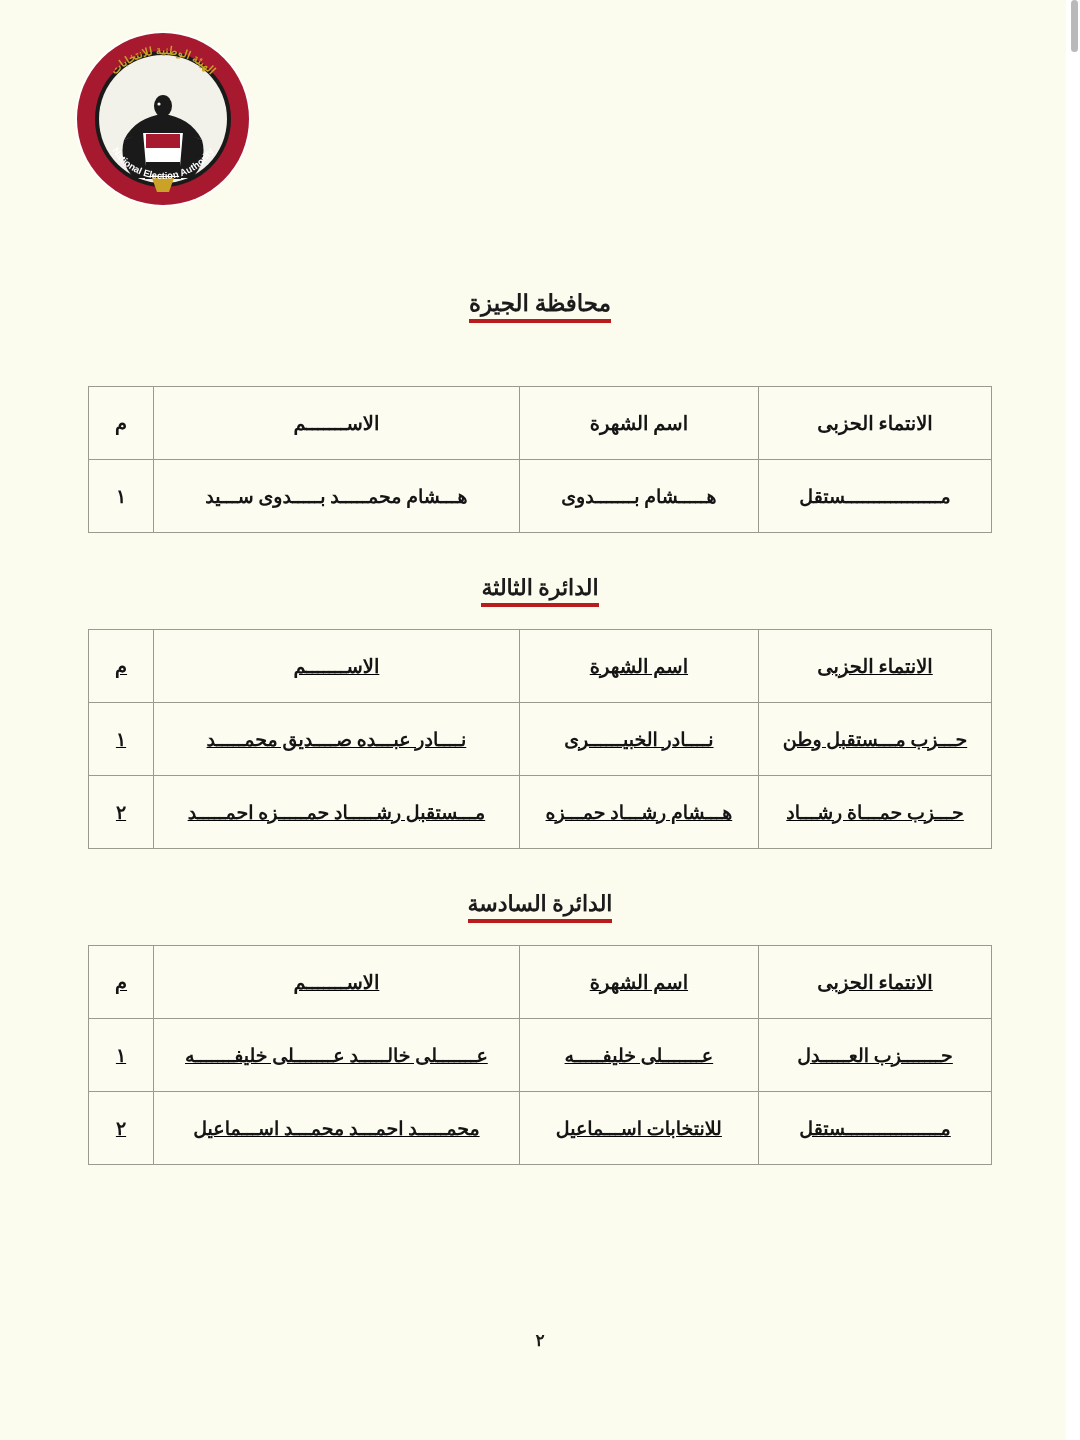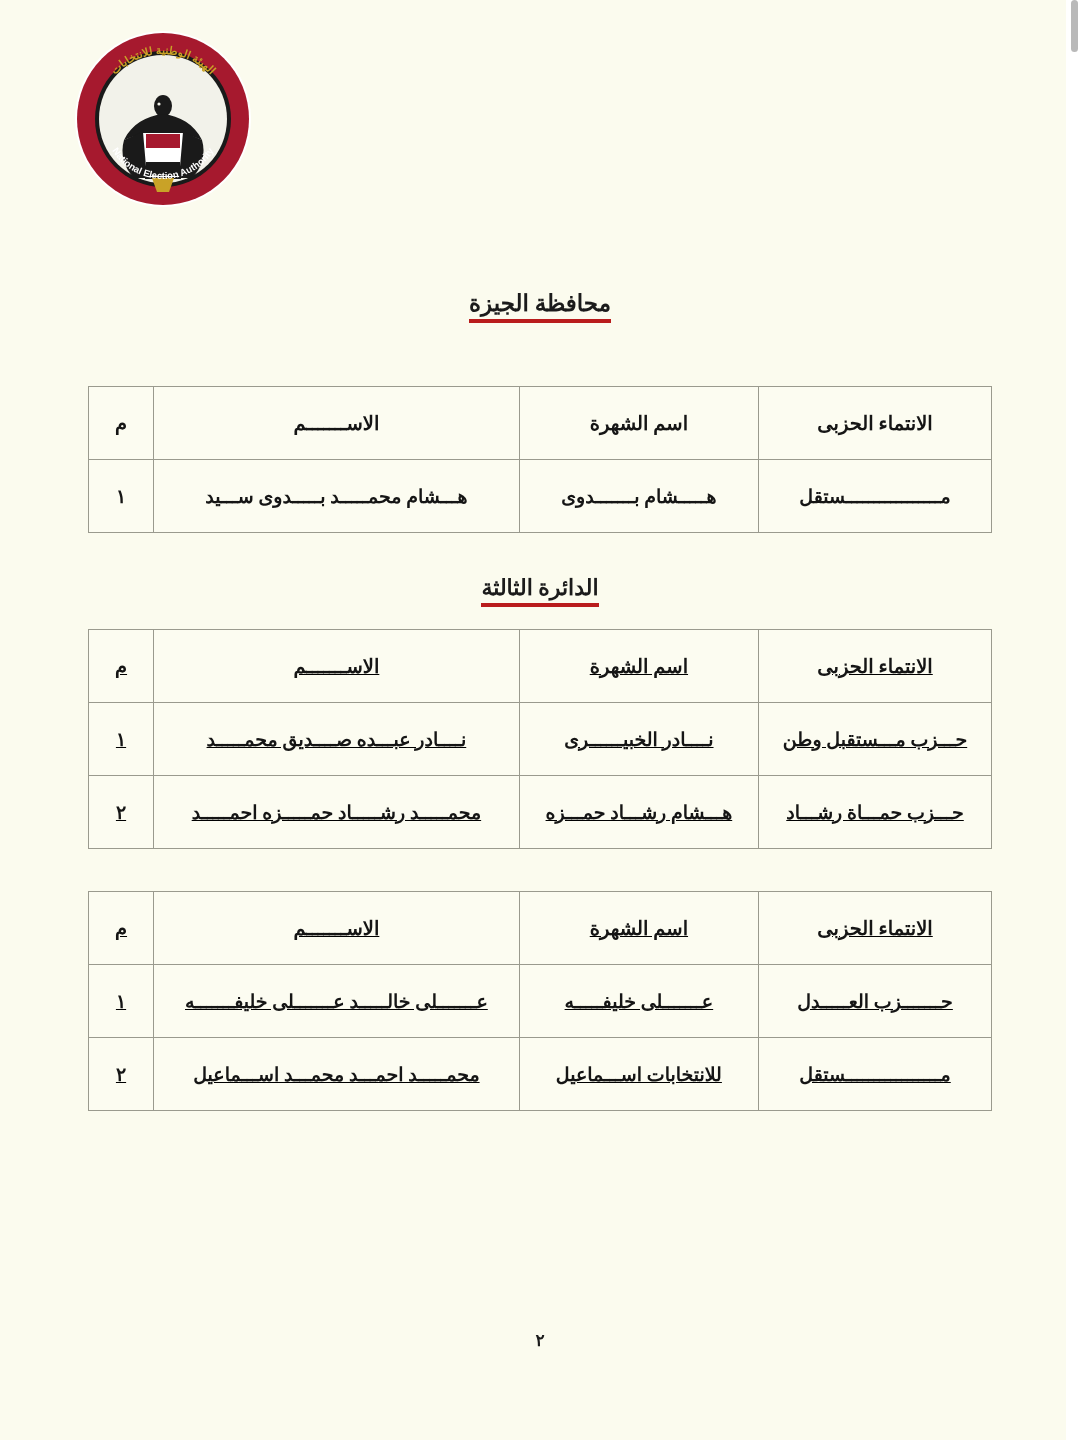--- a/index.html
+++ b/index.html
@@ -218,28 +218,31 @@
         <tbody>
           <tr>
             <td class="party-cell">حـــزب مـــستقبل وطن</td>
             <td class="fame-cell">نــــادر الخبيــــــرى</td>
             <td class="name-cell">نــــادر عبـــده صــــديق محمـــــد</td>
             <td class="num-cell">١</td>
           </tr>
           <tr>
             <td class="party-cell">حـــزب حمـــاة رشـــاد</td>
             <td class="fame-cell">هـــشام رشـــاد حمـــزه</td>
-            <td class="name-cell">محمـــــد رشـــــاد حمـــــزه احمـــــد</td>
+            <td class="name-cell">مـــستقبل رشـــــاد حمـــــزه احمـــــد</td>
             <td class="num-cell">٢</td>
           </tr>
         </tbody>
       </table>
     </div>
 
     <div class="section">
+      <h2 class="section-title">
+        <span>الدائرة السادسة</span>
+      </h2>
       <table class="cand">
         <colgroup>
           <col class="c-party">
             <col class="c-fame">
             <col class="c-name">
             <col class="c-num">
         </colgroup>
         <thead>
           <tr>
             <th>الانتماء الحزبى</th>

